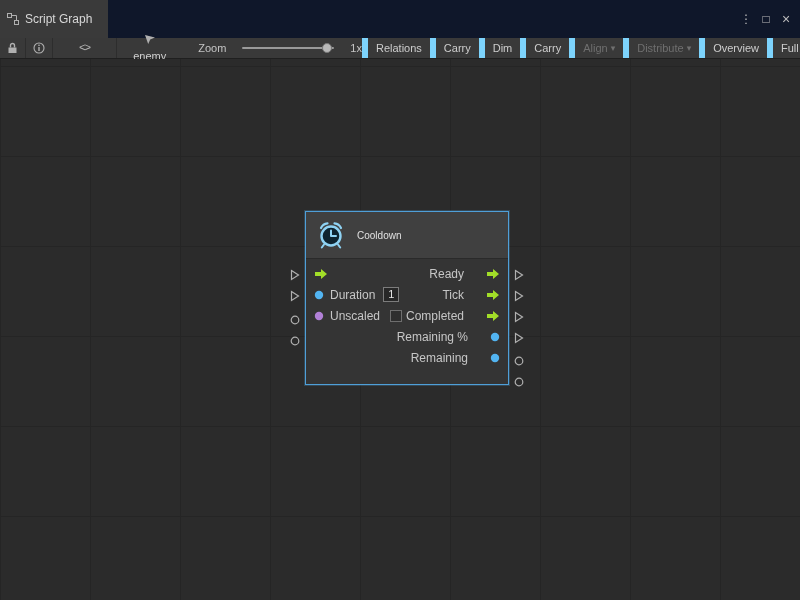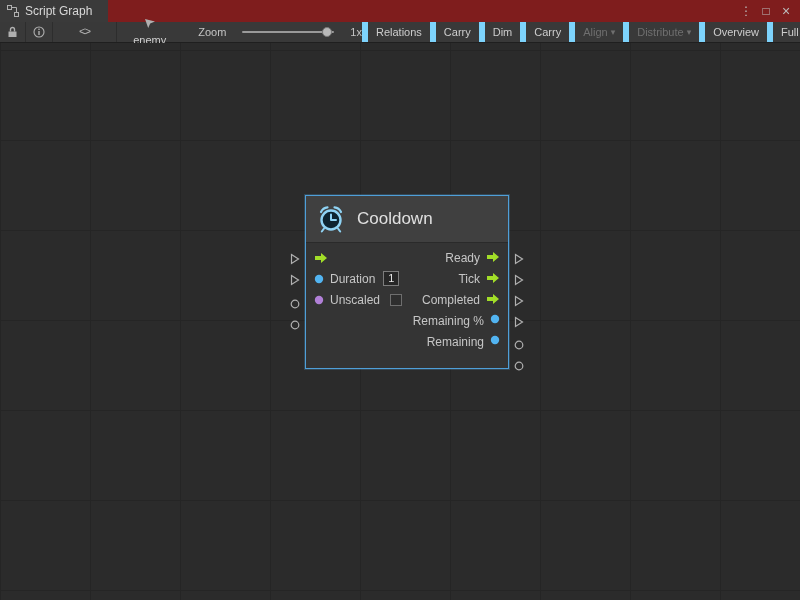--- a/index.html
+++ b/index.html
@@ -1,21 +1,21 @@
 <!DOCTYPE html>
 <html><head>
 <meta charset="utf-8">
 <style>
   * { box-sizing: border-box; margin: 0; padding: 0; }
   html, body { width: 800px; height: 600px; overflow: hidden; }
   body { font-family: "Liberation Sans", sans-serif; background: #2b2b2b; color: #c8c8c8; }
   .window { width: 800px; height: 600px; display: flex; flex-direction: column; }
 
   
-  .titlebar { height: 22px; background: #7f1d1d; display: flex; align-items: stretch; flex: none; }
+  .titlebar { height: 38px; background: #0f172a; display: flex; align-items: stretch; flex: none; }
   .tab { display: flex; align-items: center; gap: 6px; padding: 0 16px 0 7px; background: #3a3a3a; font-size: 12px; color: #d8d8d8; }
   .titlebar-spacer { flex: 1; }
   .win-controls { display: flex; align-items: center; gap: 4px; padding-right: 6px; }
   .win-btn { width: 16px; height: 16px; display: flex; align-items: center; justify-content: center; font-size: 12px; color: #bcbcbc; cursor: default; }
   .win-btn.close { font-size: 14px; }
 
   
   .toolbar { height: 21px; background: #393939; border-bottom: 1px solid #1f1f1f; display: flex; align-items: center; font-size: 11px; flex: none; }
   .tool-icon-btn { height: 100%; display: flex; align-items: center; justify-content: center; padding: 0 7px; border-right: 1px solid #2d2d2d; color: #b8b8b8; }
   .code-glyph { font-family: "Liberation Mono", monospace; font-size: 11px; letter-spacing: -1px; color: #b8b8b8; }
@@ -37,25 +37,25 @@
     background-image:
       linear-gradient(#252525 1px, transparent 1px),
       linear-gradient(90deg, #252525 1px, transparent 1px);
     background-size: 90px 90px;
     background-position: 0px 7px;
   }
 
   
   .node { position: absolute; left: 305px; top: 152px; width: 204px; background: #343434; border: 1px solid #4f9fd8; box-shadow: 0 0 0 1px rgba(79,159,216,.25); }
   .node-header { height: 47px; background: #404040; border-bottom: 1px solid #2a2a2a; display: flex; align-items: center; gap: 11px; padding: 0 10px; }
-  .node-title { font-size: 17px; color: #e0e0e0; text-align: center; }
+  .node-title { font-size: 10px; color: #e0e0e0; text-align: center; }
   .node-body { padding: 4px 0 16px; }
   .port-row { height: 21px; display: flex; align-items: center; padding: 0 8px; font-size: 12px; }
   .lport { display: flex; align-items: center; gap: 6px; }
-  .rport { margin-left: auto; display: flex; align-items: flex-start; gap: 6px; }
+  .rport { margin-left: auto; display: flex; align-items: center; gap: 22px; }
   .port-label { color: #c6c6c6; }
   .value-field { min-width: 16px; height: 15px; padding: 0 2px; background: #272727; border: 1px solid #7c7c7c; color: #e6e6e6; font-size: 11px; line-height: 13px; text-align: center; margin-left: 2px; }
   .checkbox { width: 12px; height: 12px; background: #2e2e2e; border: 1px solid #6e6e6e; margin-left: 4px; }
 
   .marker { position: absolute; }
   .icon-inline { display: block; }
 </style>
 </head>
 <body>
 

